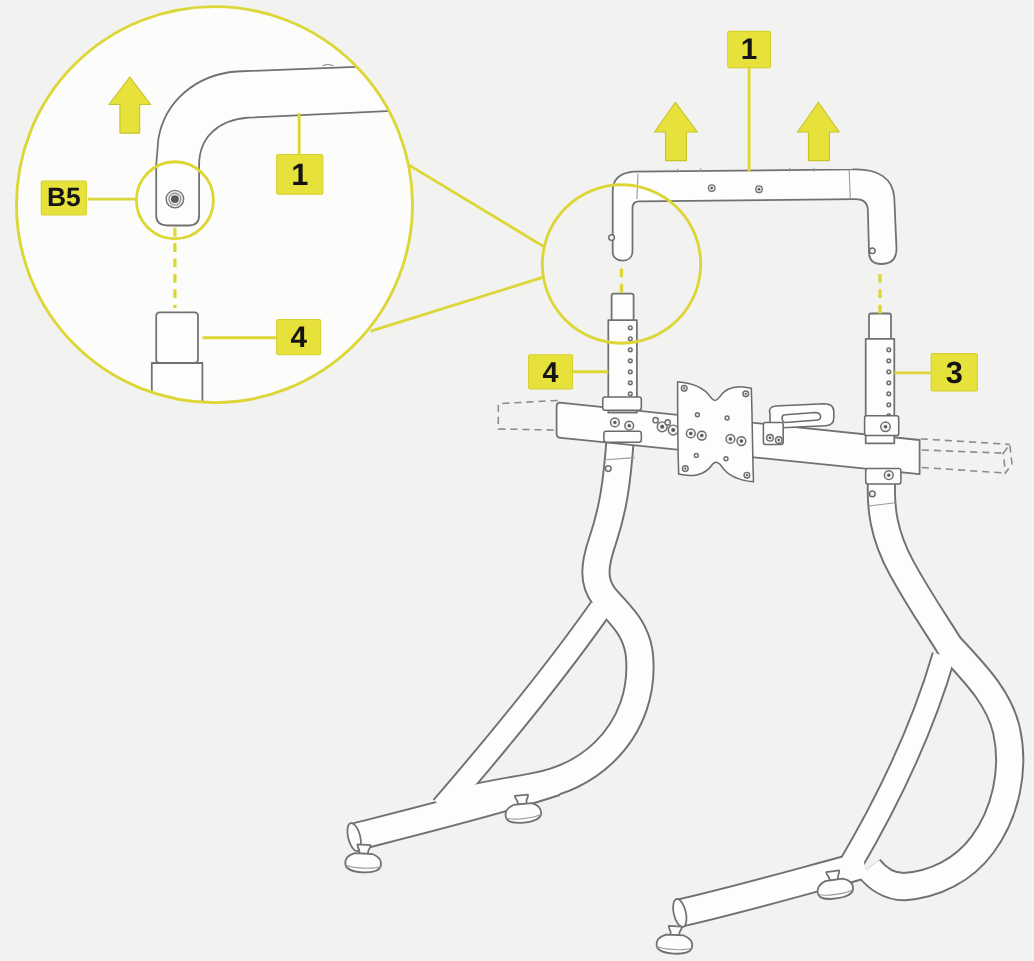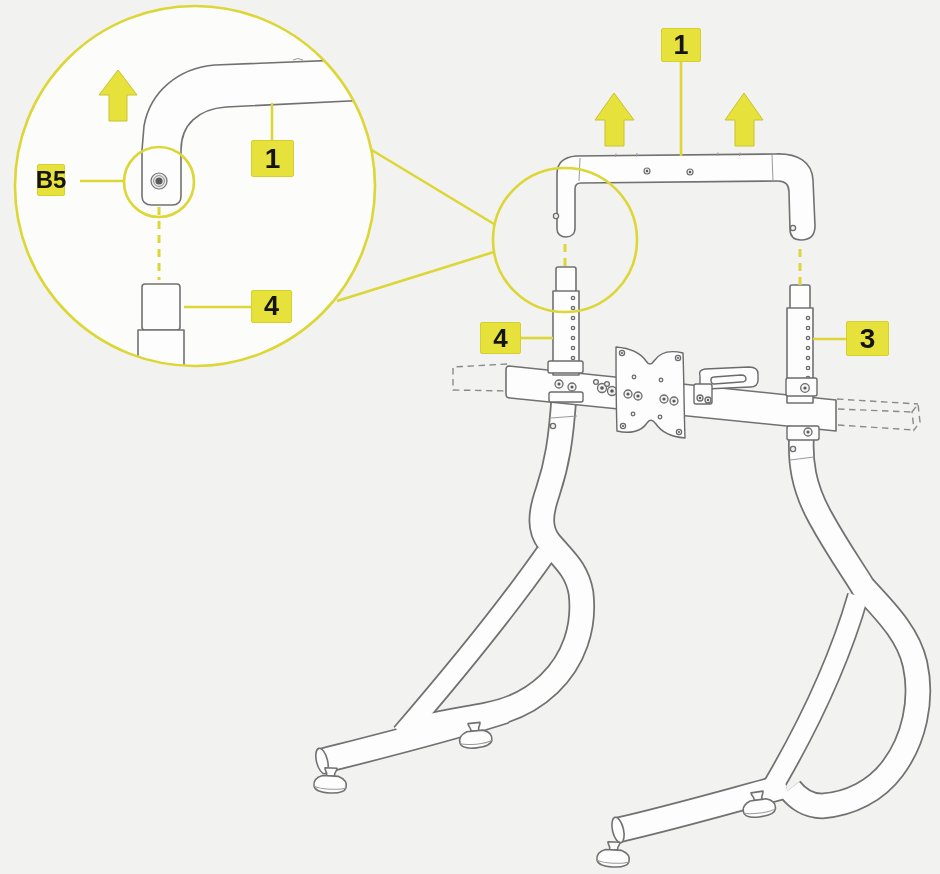--- a/index.html
+++ b/index.html
@@ -240,21 +240,21 @@
     <line class="yl" x1="681" y1="62" x2="681" y2="156"></line>
     <line class="yl" x1="521" y1="338" x2="553" y2="338"></line>
     <line class="yl" x1="813" y1="339" x2="846" y2="339"></line>
     <polygon class="arrow" points="614,93 634,120 624,120 624,146 605,146 605,120 595,120"></polygon>
     <polygon class="arrow" points="744,93 763,120 754,120 754,146 735,146 735,120 725,120"></polygon>
   </g>
 </svg>
 
 <div class="plabel" style="left:251px;top:140px;width:43px;height:37px;font-size:28px;">1</div>
 
-<div class="plabel" style="left:37px;top:164px;width:28px;height:32px;font-size:24px;">B5</div>
+<div class="plabel" style="left:37px;top:164px;width:42px;height:32px;font-size:24px;">B5</div>
 
 <div class="plabel" style="left:251px;top:290px;width:41px;height:33px;font-size:27px;">4</div>
 
 <div class="plabel" style="left:661px;top:28px;width:40px;height:34px;font-size:27px;">1</div>
 
 <div class="plabel" style="left:480px;top:322px;width:41px;height:32px;font-size:26px;">4</div>
 
 <div class="plabel" style="left:846px;top:321px;width:43px;height:35px;font-size:28px;">3</div>
 
 </div>

